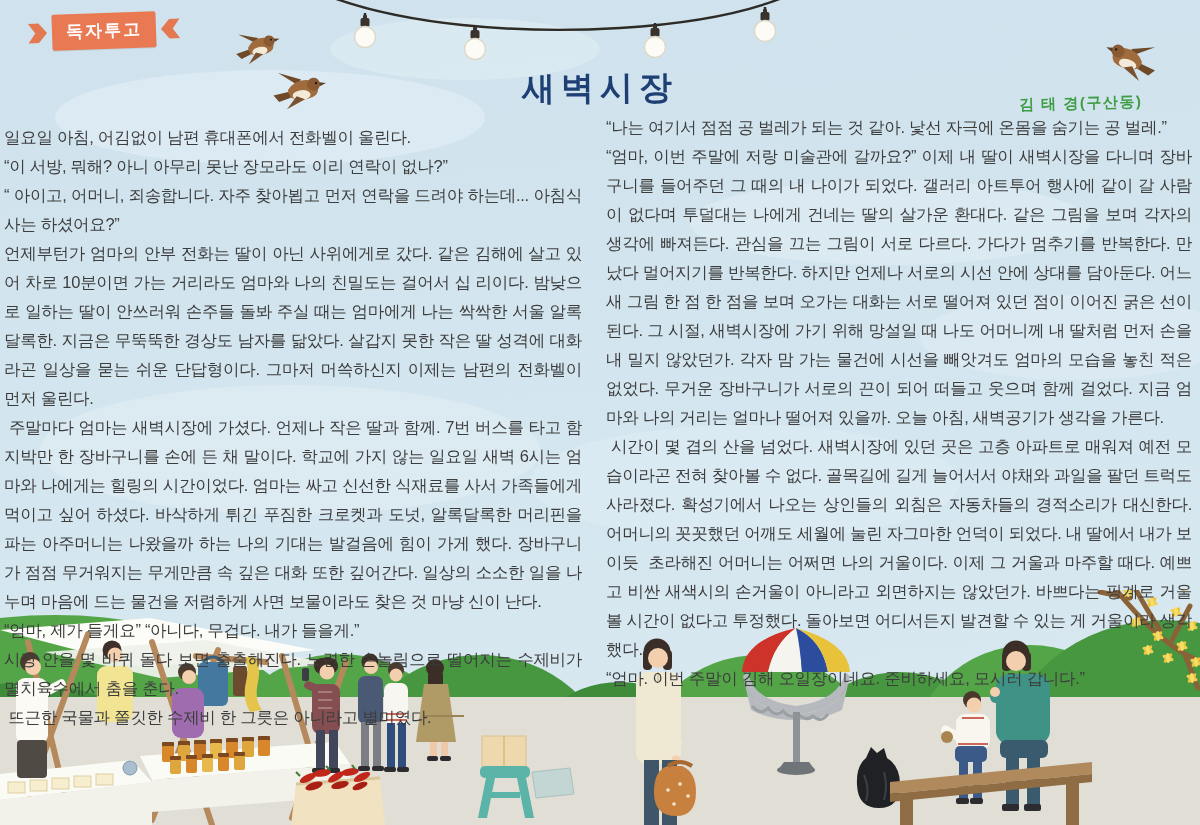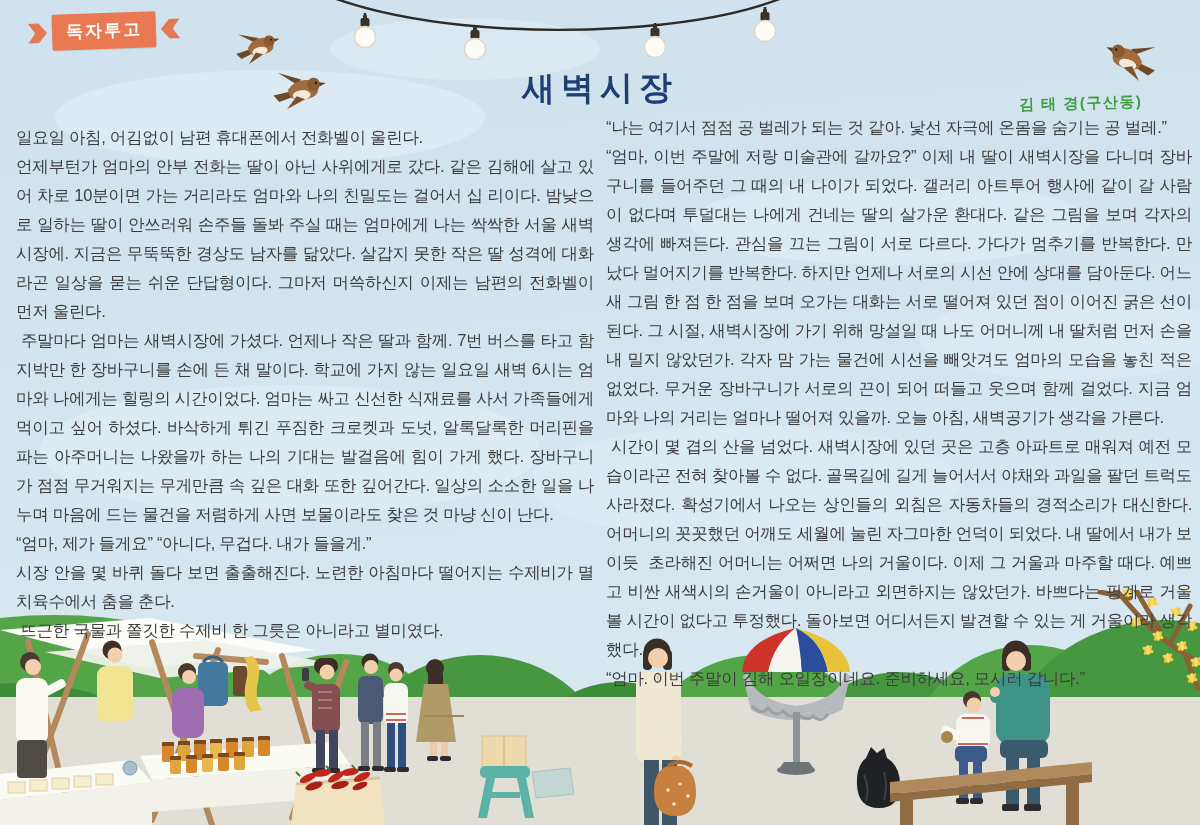--- a/index.html
+++ b/index.html
@@ -29,21 +29,21 @@
   .title { position:absolute; left:0; right:0; top:66px; text-align:center; z-index:3;
            font-size:33px; font-weight:bold; color:#1d3f74; letter-spacing:6px;
            transform:rotate(-.5deg); }
   .author { position:absolute; right:58px; top:94px; z-index:3;
             font-size:15px; font-weight:bold; color:#3f9d44; letter-spacing:1.5px;
             transform:rotate(-1.5deg); }
 
   .col { position:absolute; z-index:2; }
   .col p { font-size:16.5px; line-height:29px; color:#3d3d3d; text-align:justify;
            white-space:pre-wrap; word-break:break-all; letter-spacing:-.3px; }
-  .col-left  { left:16px;  top:123px; width:578px; }
+  .col-left  { left:4px;  top:123px; width:578px; }
   .col-right { left:606px; top:113px; width:586px; }
 
   .lights  { position:absolute; left:0; top:0; z-index:1; }
   .birds   { position:absolute; left:0; top:0; z-index:1; }
   .scene   { position:absolute; left:0; bottom:0; z-index:1; }
 </style>
 </head>
 <body>
 
 <div class="page">
@@ -93,24 +93,26 @@
     <span class="tail l"></span>
     <span class="body">독자투고</span>
     <span class="tail r"></span>
   </div>
 
   <div class="title">새벽시장</div>
   <div class="author">김 태 경(구산동)</div>
 
   <div class="col col-left">
     <p>일요일 아침, 어김없이 남편 휴대폰에서 전화벨이 울린다.</p>
-    <p>언제부턴가 엄마의 안부 전화는 딸이 아닌 사위에게로 갔다. 같은 김해에 살고 있어 차로 10분이면 가는 거리라도 엄마와 나의 친밀도는 걸어서 십 리이다. 밤낮으로 일하는 딸이 안쓰러워 손주들 돌봐 주실 때는 엄마에게 나는 싹싹한 서울 새벽시장에. 지금은 무뚝뚝한 경상도 남자를 닮았다. 살갑지 못한 작은 딸 성격에 대화라곤 일상을 묻는 쉬운 단답형이다. 그마저 머쓱하신지 이제는 남편의 전화벨이 먼저 울린다.</p>
+    <p>“이 서방, 뭐해? 아니 아무리 못난 장모라도 이리 연락이 없나?”</p>
+    <p>“ 아이고, 어머니, 죄송합니다. 자주 찾아뵙고 먼저 연락을 드려야 하는데... 아침식사는 하셨어요?”</p>
+    <p>언제부턴가 엄마의 안부 전화는 딸이 아닌 사위에게로 갔다. 같은 김해에 살고 있어 차로 10분이면 가는 거리라도 엄마와 나의 친밀도는 걸어서 십 리이다. 밤낮으로 일하는 딸이 안쓰러워 손주들 돌봐 주실 때는 엄마에게 나는 싹싹한 서울 알록달록한. 지금은 무뚝뚝한 경상도 남자를 닮았다. 살갑지 못한 작은 딸 성격에 대화라곤 일상을 묻는 쉬운 단답형이다. 그마저 머쓱하신지 이제는 남편의 전화벨이 먼저 울린다.</p>
     <p> 주말마다 엄마는 새벽시장에 가셨다. 언제나 작은 딸과 함께. 7번 버스를 타고 함지박만 한 장바구니를 손에 든 채 말이다. 학교에 가지 않는 일요일 새벽 6시는 엄마와 나에게는 힐링의 시간이었다. 엄마는 싸고 신선한 식재료를 사서 가족들에게 먹이고 싶어 하셨다. 바삭하게 튀긴 푸짐한 크로켓과 도넛, 알록달록한 머리핀을 파는 아주머니는 나왔을까 하는 나의 기대는 발걸음에 힘이 가게 했다. 장바구니가 점점 무거워지는 무게만큼 속 깊은 대화 또한 깊어간다. 일상의 소소한 일을 나누며 마음에 드는 물건을 저렴하게 사면 보물이라도 찾은 것 마냥 신이 난다.</p>
     <p>“엄마, 제가 들게요” “아니다, 무겁다. 내가 들을게.”</p>
-    <p>시장 안을 몇 바퀴 돌다 보면 출출해진다. 노련한 아침마다 떨어지는 수제비가 멸치육수에서 춤을 춘다.</p>
+    <p>시장 안을 몇 바퀴 돌다 보면 출출해진다. 노련한 손놀림으로 떨어지는 수제비가 멸치육수에서 춤을 춘다.</p>
     <p> 뜨근한 국물과 쫄깃한 수제비 한 그릇은 아니라고 별미였다.</p>
   </div>
 
   <div class="col col-right">
     <p>“나는 여기서 점점 공 벌레가 되는 것 같아. 낯선 자극에 온몸을 숨기는 공 벌레.”</p>
     <p>“엄마, 이번 주말에 저랑 미술관에 갈까요?” 이제 내 딸이 새벽시장을 다니며 장바구니를 들어주던 그 때의 내 나이가 되었다. 갤러리 아트투어 행사에 같이 갈 사람이 없다며 투덜대는 나에게 건네는 딸의 살가운 환대다. 같은 그림을 보며 각자의 생각에 빠져든다. 관심을 끄는 그림이 서로 다르다. 가다가 멈추기를 반복한다. 만났다 멀어지기를 반복한다. 하지만 언제나 서로의 시선 안에 상대를 담아둔다. 어느새 그림 한 점 한 점을 보며 오가는 대화는 서로 떨어져 있던 점이 이어진 굵은 선이 된다. 그 시절, 새벽시장에 가기 위해 망설일 때 나도 어머니께 내 딸처럼 먼저 손을 내 밀지 않았던가. 각자 맘 가는 물건에 시선을 빼앗겨도 엄마의 모습을 놓친 적은 없었다. 무거운 장바구니가 서로의 끈이 되어 떠들고 웃으며 함께 걸었다. 지금 엄마와 나의 거리는 얼마나 떨어져 있을까. 오늘 아침, 새벽공기가 생각을 가른다.</p>
     <p> 시간이 몇 겹의 산을 넘었다. 새벽시장에 있던 곳은 고층 아파트로 매워져 예전 모습이라곤 전혀 찾아볼 수 없다. 골목길에 길게 늘어서서 야채와 과일을 팔던 트럭도 사라졌다. 확성기에서 나오는 상인들의 외침은 자동차들의 경적소리가 대신한다. 어머니의 꼿꼿했던 어깨도 세월에 눌린 자그마한 언덕이 되었다. 내 딸에서 내가 보이듯  초라해진 어머니는 어쩌면 나의 거울이다. 이제 그 거울과 마주할 때다. 예쁘고 비싼 새색시의 손거울이 아니라고 외면하지는 않았던가. 바쁘다는 핑계로 거울 볼 시간이 없다고 투정했다. 돌아보면 어디서든지 발견할 수 있는 게 거울이라 생각했다.</p>
     <p>“엄마. 이번 주말이 김해 오일장이네요. 준비하세요, 모시러 갑니다.”</p>
 
   </div>

